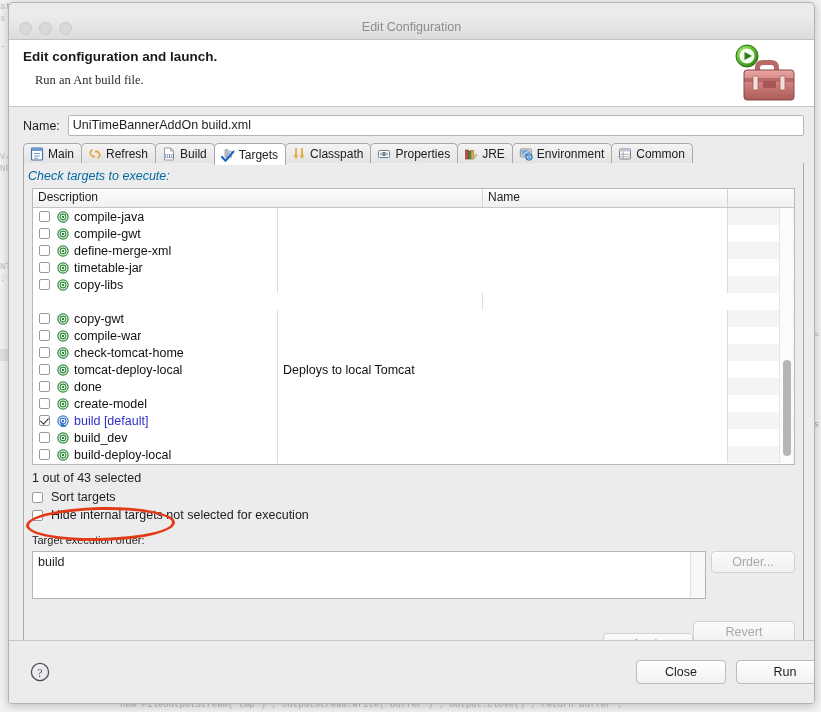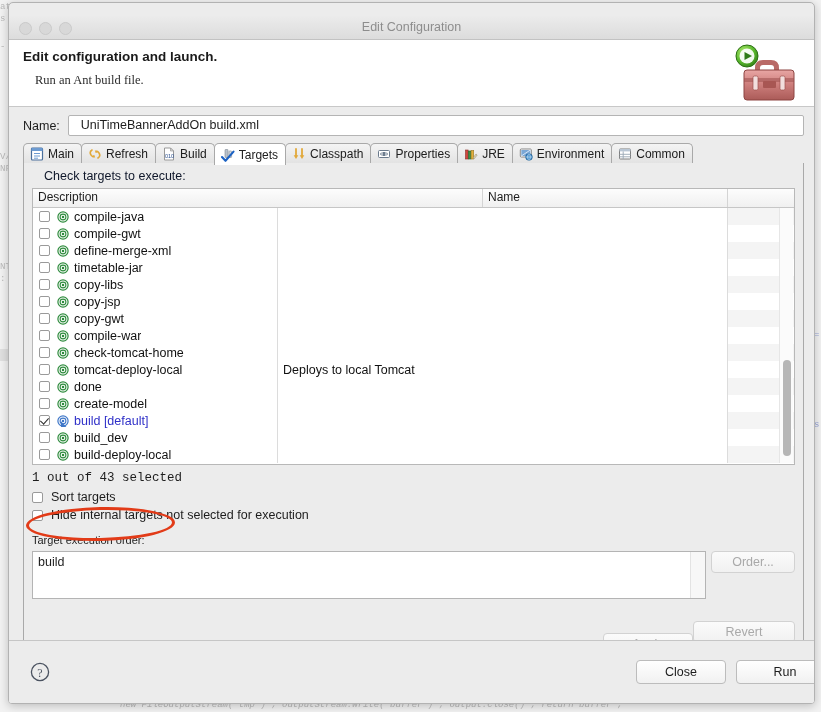--- a/index.html
+++ b/index.html
@@ -93,21 +93,21 @@
   .name-row { position: absolute; left: 14px; top: 8px; right: 10px; display: flex; align-items: center; }
   .name-label { font-size: 12.5px; color: #1d1d1d; margin-right: 8px; }
   .name-input {
     flex: 1;
     height: 19px;
     background: #ffffff;
     border: 1px solid #b4b4b4;
     border-radius: 2px;
     font-size: 12.5px;
     color: #1d1d1d;
-    padding: 0 12px;
+    padding: 0 4px;
     line-height: 19px;
     font-family: "Liberation Sans", sans-serif;
     outline: none;
   }
 
   
   .tabbar {
     position: absolute; left: 14px; top: 35px; right: 10px;
     height: 22px;
     display: flex;
@@ -140,22 +140,22 @@
   
   .panel {
     position: absolute; left: 14px; top: 56px; right: 10px; bottom: 52px;
     background: #ececec;
     border: 1px solid #a9a9a9;
     border-top: none;
     box-sizing: border-box;
   }
 
   .panel-label {
-    position: absolute; left: 20px; top: 6px;
-    font-size: 12.5px; color: #0f172a;
+    position: absolute; left: 4px; top: 6px;
+    font-size: 12.5px; color: #0369a1; font-style: italic;
   }
 
   
   .table-wrap {
     position: absolute; left: 8px; top: 25px; right: 8px;
     height: 277px;
     background: #ffffff;
     border: 1px solid #b8b8b8;
     box-sizing: border-box;
     overflow: hidden;
@@ -233,21 +233,21 @@
     position: absolute;
     left: 3px;
     top: 152px;
     width: 8px;
     height: 96px;
     border-radius: 4px;
     background: #b6b6b6;
   }
 
   
-  .sel-count { position: absolute; left: 8px; top: 308px; font-size: 12.5px; color: #1d1d1d; font-family: Liberation Mono, monospace; }
+  .sel-count { position: absolute; left: 8px; top: 308px; font-size: 12.5px; color: #1d1d1d; }
   .chk-line { position: absolute; left: 8px; display: flex; align-items: center; font-size: 12.5px; color: #1d1d1d; }
   .chk-line .cb { margin-right: 8px; }
   .order-label { position: absolute; left: 8px; top: 371px; font-size: 11px; color: #1d1d1d; }
 
   .order-box {
     position: absolute; left: 8px; top: 388px;
     width: 674px; height: 48px;
     background: #ffffff;
     border: 1px solid #b4b4b4;
     box-sizing: border-box;
@@ -312,21 +312,21 @@
   <div class="bgline" style="left:0px; top:2px;">at</div>
   <div class="bgline" style="left:0px; top:14px;">s</div>
   <div class="bgline" style="left:0px; top:42px;">-</div>
   <div class="bgline" style="left:0px; top:152px;">V/I</div>
   <div class="bgline" style="left:0px; top:164px;">NF</div>
   <div class="bgline" style="left:0px; top:262px;">NT</div>
   <div class="bgline" style="left:0px; top:274px;">:</div>
   <div class="bgstrip" style="left:0px; top:349px; width:9px; height:12px;"></div>
   <div class="bgline blue" style="left:814px; top:330px;">=</div>
   <div class="bgline blue" style="left:814px; top:420px;">s</div>
-  <div class="bgline" style="left:120px; top:700px;font-style:italic;">new FileOutputStream( tmp ) ; outputStream.write( buffer ) ;  output.close() ;  return buffer ;</div>
+  <div class="bgline" style="left:120px; top:700px;">new FileOutputStream( tmp ) ; outputStream.write( buffer ) ;  output.close() ;  return buffer ;</div>
 </div>
 
 <div id="dialog">
 
   <div id="titlebar">
     <div class="lights">
       <div class="light"></div>
       <div class="light"></div>
       <div class="light"></div>
     </div>
@@ -568,29 +568,20 @@
       <circle cx="6" cy="6" r="1.25" fill="#2e8b3d"></circle>
     </svg></span>
                 <span class="tname">copy-libs</span>
               </div>
               <div class="cell c2">
                 <span></span>
               </div>
               <div class="cell c3"></div>
             </div>
             <div class="trow even">
-              <div class="cell c1">
-                <span class="cb"></span>
-                <span class="tgt-icon"><svg width="12" height="12" viewBox="0 0 12 12">
-      <circle cx="6" cy="6" r="5.1" fill="#ffffff" stroke="#2e8b3d" stroke-width="1.2"></circle>
-      <circle cx="6" cy="6" r="2.9" fill="none" stroke="#2e8b3d" stroke-width="1.1"></circle>
-      <circle cx="6" cy="6" r="1.25" fill="#2e8b3d"></circle>
-    </svg></span>
-                <span class="tname">copy-jsp</span>
-              </div>
               <div class="cell c2">
                 <span></span>
               </div>
               <div class="cell c3"></div>
             </div>
             <div class="trow odd">
               <div class="cell c1">
                 <span class="cb"></span>
                 <span class="tgt-icon"><svg width="12" height="12" viewBox="0 0 12 12">
       <circle cx="6" cy="6" r="5.1" fill="#ffffff" stroke="#2e8b3d" stroke-width="1.2"></circle>

